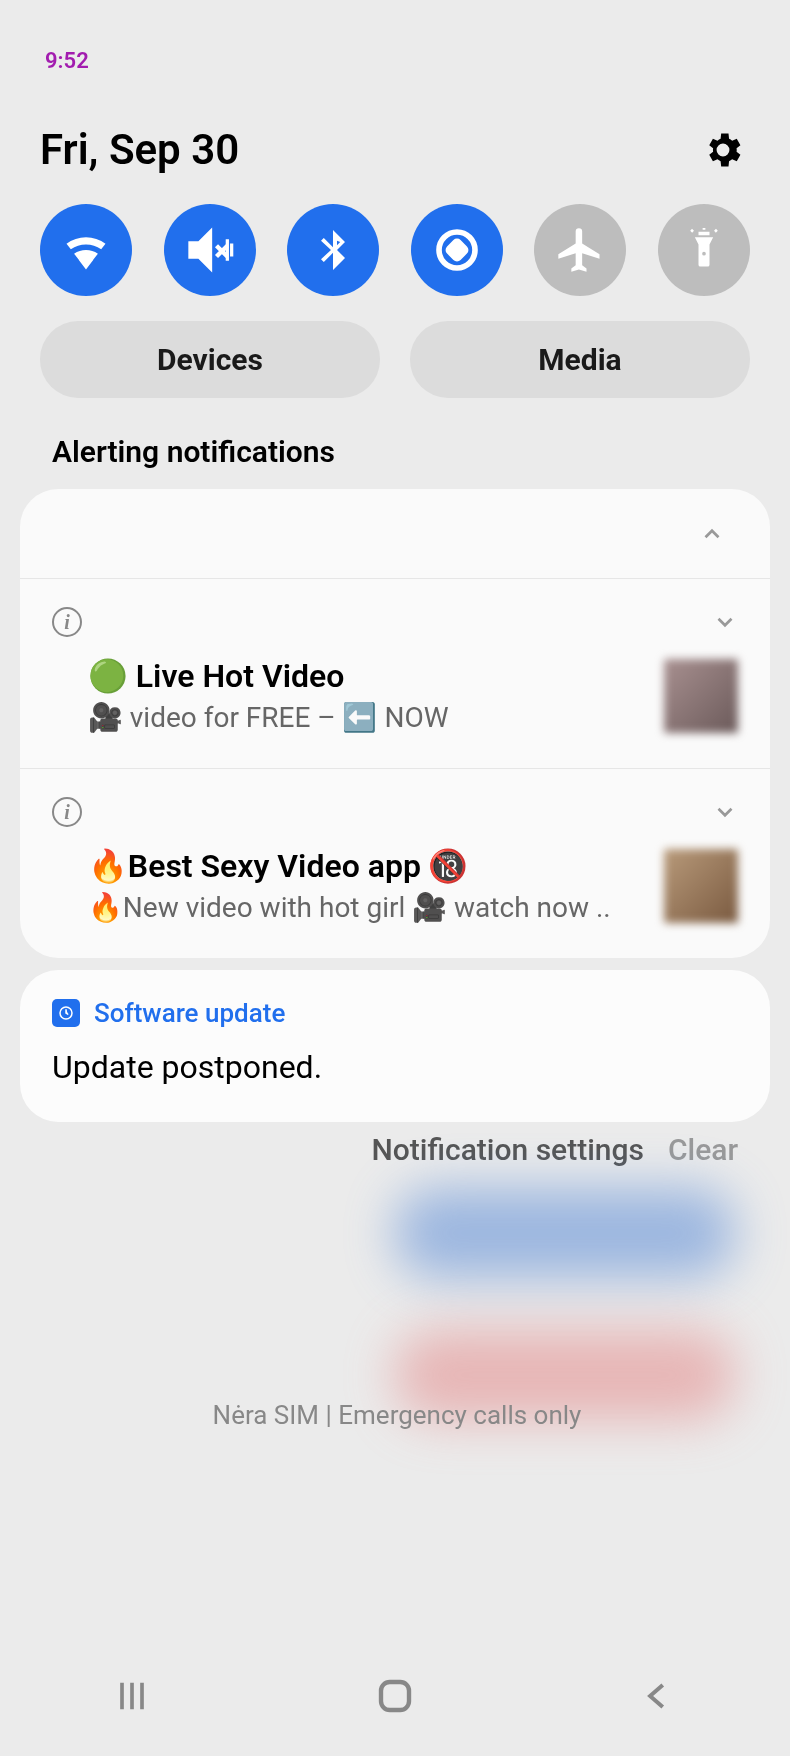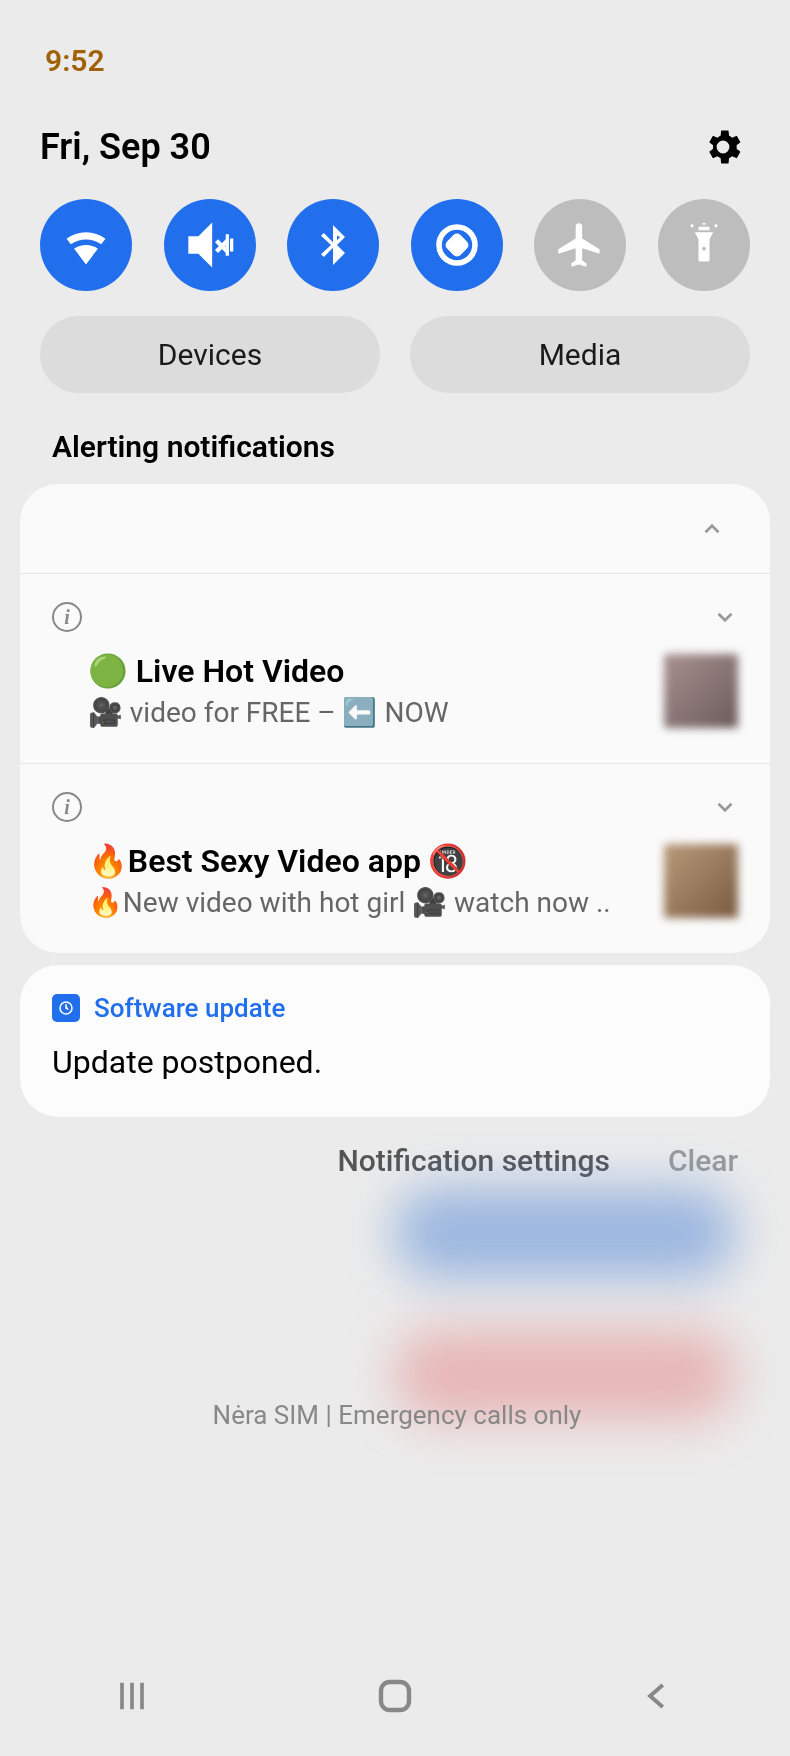--- a/index.html
+++ b/index.html
@@ -12,40 +12,40 @@
   overflow: hidden;
 }
 .statusbar {
   display: flex;
   justify-content: space-between;
   align-items: center;
   padding: 20px 45px 0 45px;
   height: 100px;
 }
 .statusbar-time {
-  font-size: 30px;
+  font-size: 22px;
   font-weight: 600;
-  color: #a16207;
+  color: #a21caf;
 }
 .statusbar-right {
   display: flex;
   align-items: center;
   gap: 10px;
 }
 .statusbar-icon { width: 26px; height: 26px; display: inline-flex; align-items: center; justify-content: center; }
 .battery-pct { font-size: 30px; font-weight: 500; color: #000; margin-left: 2px; }
 
 .header-row {
   display: flex;
   justify-content: space-between;
   align-items: center;
   padding: 25px 45px 10px 40px;
 }
 .date-text {
-  font-size: 36px;
+  font-size: 42px;
   font-weight: 600;
   color: #000;
 }
 .gear-btn { width: 44px; height: 44px; cursor: pointer; }
 
 .qs-row {
   display: flex;
   justify-content: space-between;
   padding: 20px 40px 25px 40px;
 }
@@ -63,21 +63,21 @@
   gap: 30px;
   padding: 0 40px 28px 40px;
 }
 .panel-btn {
   flex: 1;
   height: 77px;
   border-radius: 38px;
   background: #dcdcdc;
   display: flex; align-items: center; justify-content: center;
   font-size: 30px;
-  font-weight: 400;
+  font-weight: 700;
   color: #1a1a1a;
   cursor: pointer;
 }
 
 .section-label {
   font-size: 30px;
   font-weight: 600;
   color: #000;
   padding: 8px 0 20px 52px;
 }
@@ -143,22 +143,22 @@
   border-radius: 5px;
   display: inline-flex; align-items: center; justify-content: center;
 }
 .update-app-name { font-size: 26px; font-weight: 500; color: #216fed; }
 .update-title { font-size: 32px; color: #000; }
 
 .footer-row {
   display: flex;
   justify-content: flex-end;
   align-items: center;
-  gap: 58px;
-  padding: 26px 52px 0 0;
+  gap: 24px;
+  padding: 10px 52px 0 0;
 }
 .footer-link { font-size: 30px; font-weight: 500; color: #555; cursor: pointer; }
 .footer-clear { color: #999; cursor: pointer; font-size: 30px; font-weight: 500; }
 
 .watermark {
   position: absolute;
   top: 540px; left: 40px; right: 40px;
   height: 400px;
   pointer-events: none;
   opacity: 0.07;

